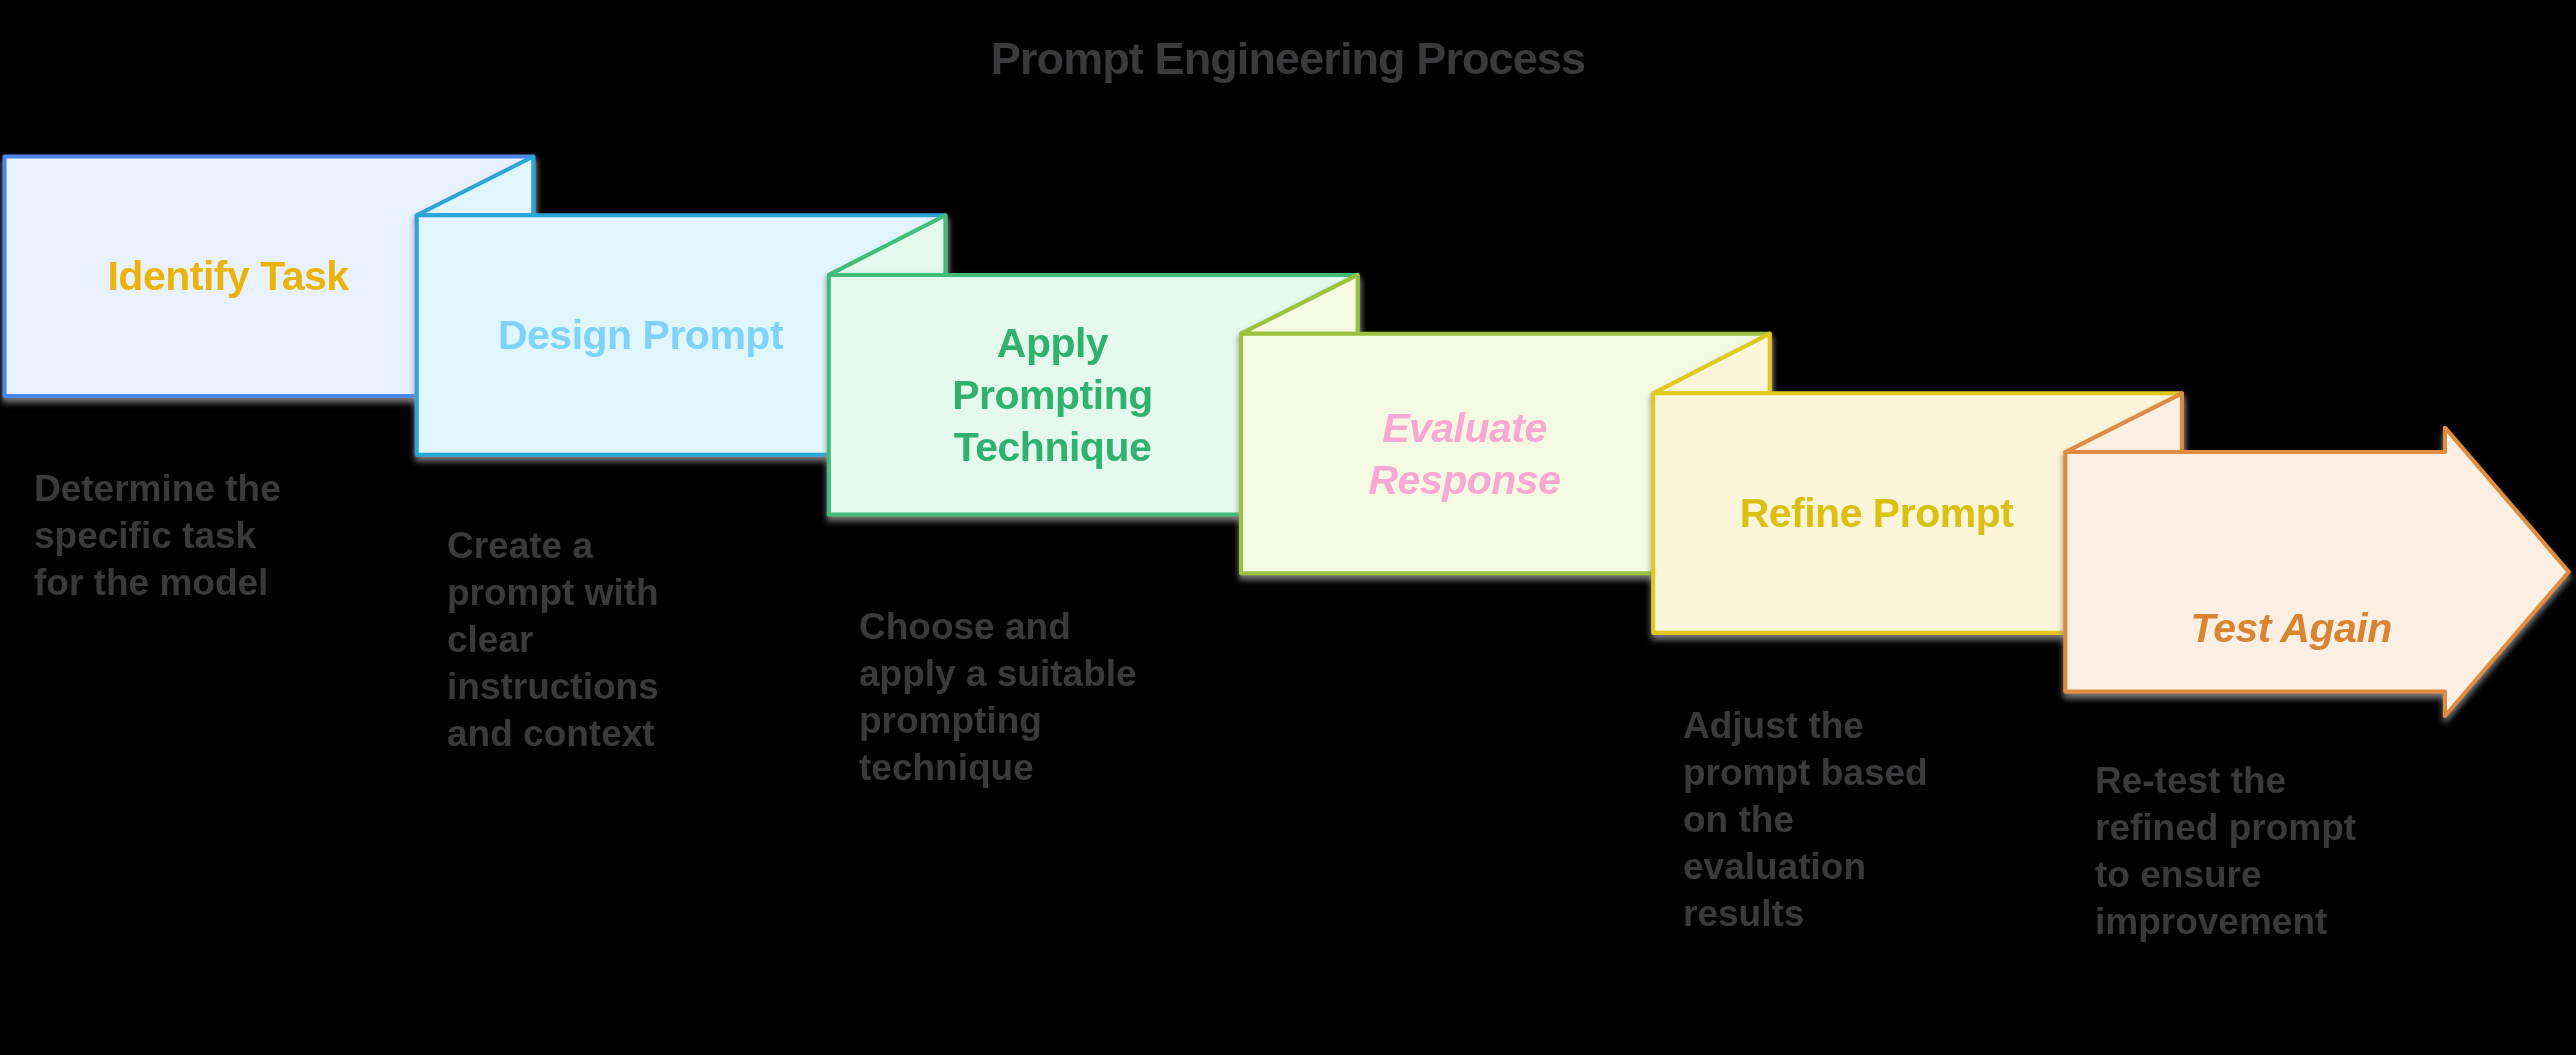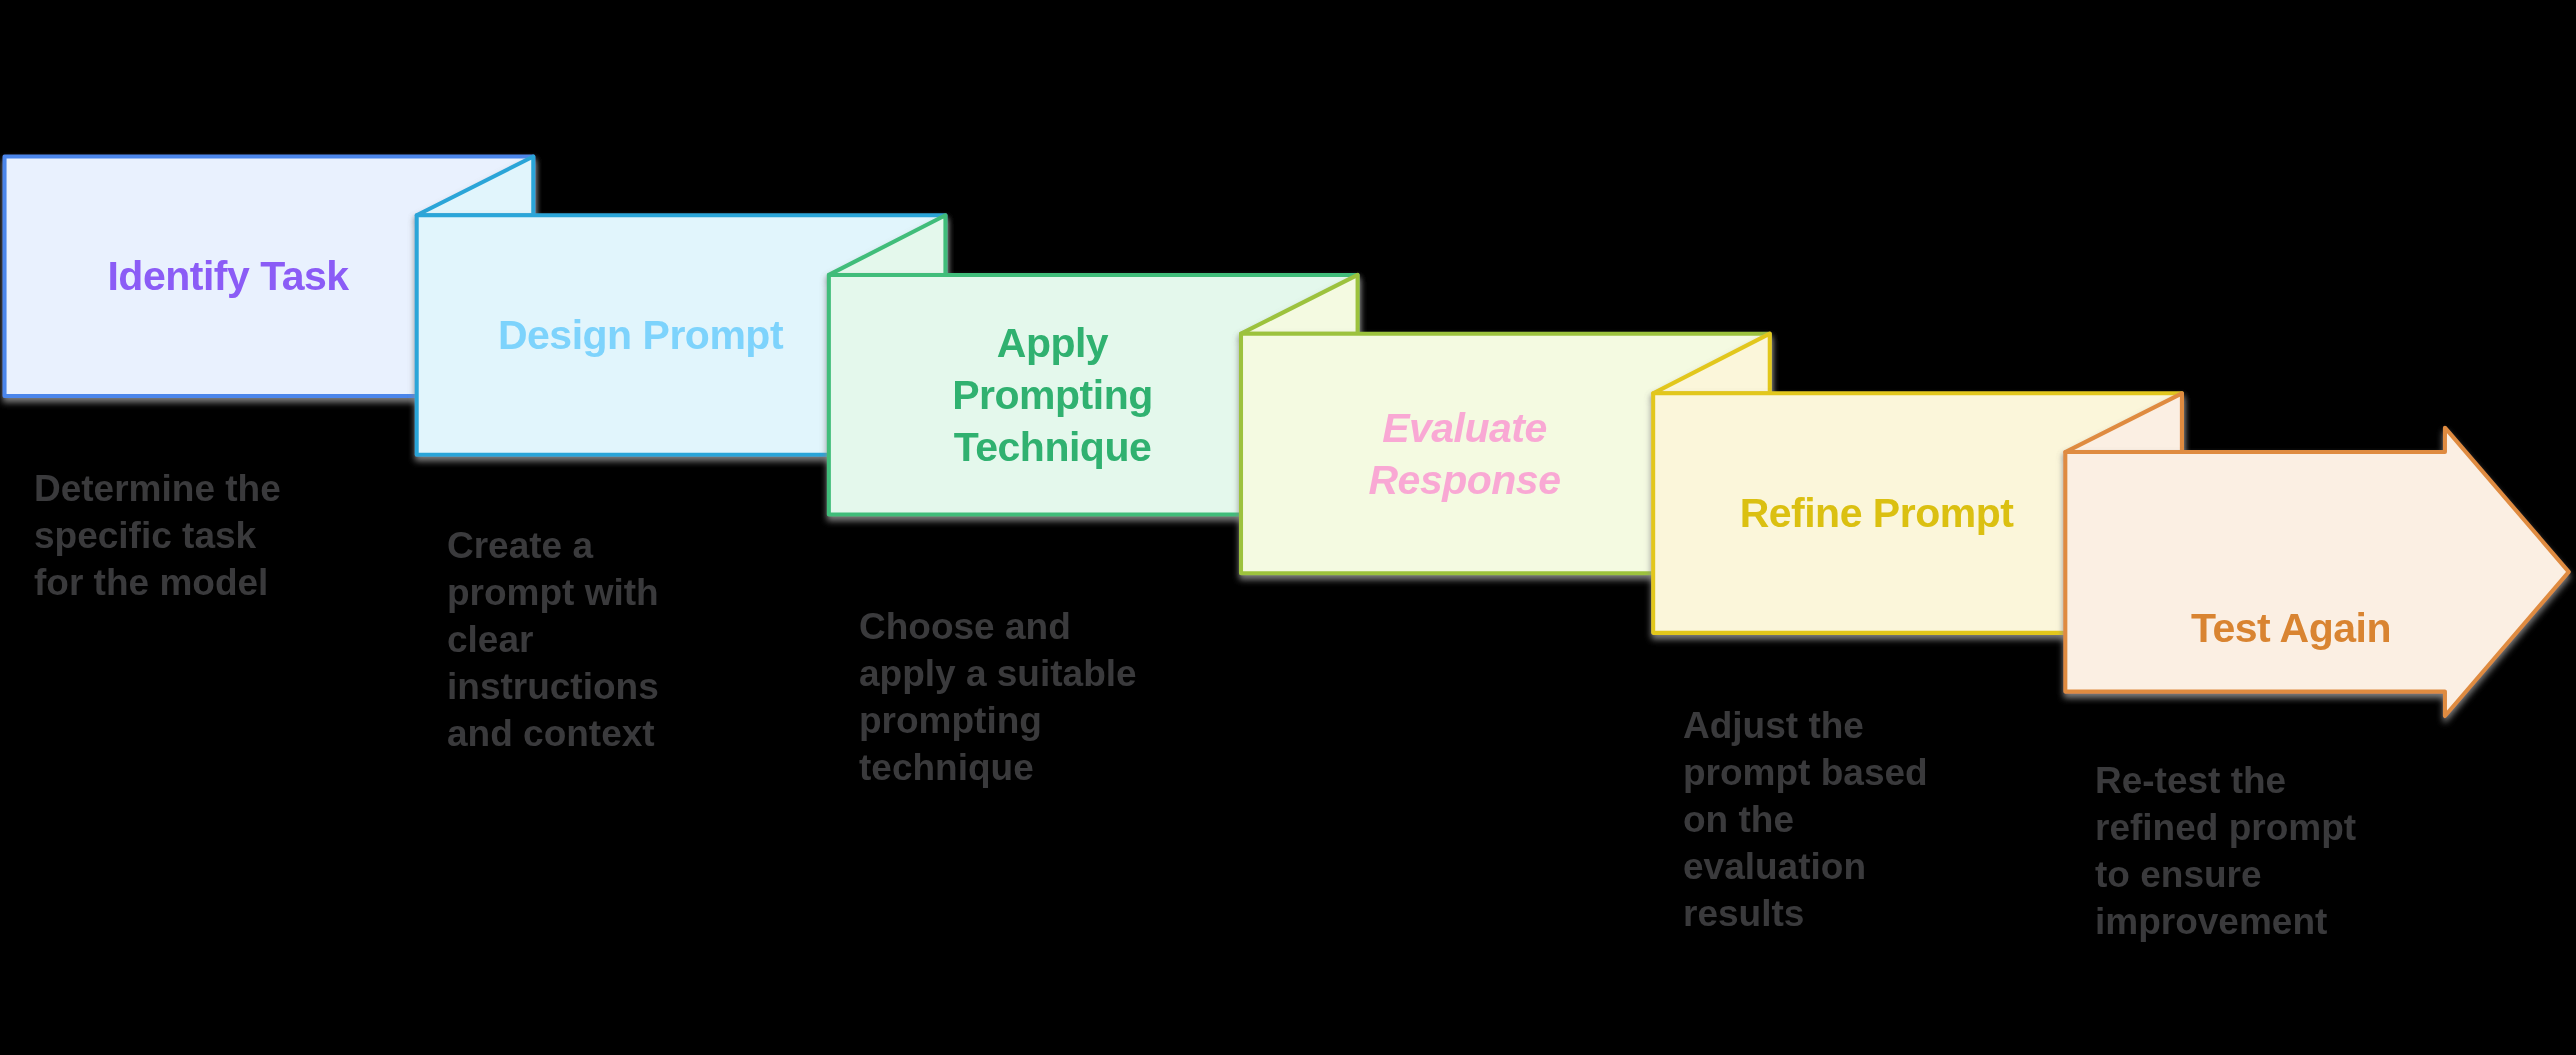--- a/index.html
+++ b/index.html
@@ -4,54 +4,55 @@
 <style>
   html,body{margin:0;padding:0;background:#000;}
   #stage{position:relative;width:2576px;height:1056px;background:#000;overflow:hidden;
          font-family:"Liberation Sans","DejaVu Sans",sans-serif;}
   #title{position:absolute;left:0;right:0;top:33px;text-align:center;
          font-size:45px;font-weight:700;letter-spacing:-0.9px;color:#3A3A3C;}
   #shapes{position:absolute;left:0;top:0;}
   .step-label{position:absolute;width:447px;height:240px;display:flex;align-items:center;
       justify-content:center;text-align:center;font-size:41px;font-weight:700;
       letter-spacing:-0.5px;line-height:52px;white-space:pre-line;pointer-events:none;}
-  .step-label.arrow-label{width:452px;height:244px;}
+  .step-label.arrow-label{width:452px;height:244px;font-style:italic;}
   .desc{position:absolute;width:343px;font-size:37px;line-height:47px;font-weight:700;
       color:#3A3A3C;white-space:pre-line;text-align:left;pointer-events:none;}
   #watermark{position:absolute;left:1846px;top:629px;display:flex;align-items:flex-start;opacity:0.92;}
   #watermark .wm-text{margin-left:12.7px;color:#A9A9A9;}
   #wm-main{font-size:36px;font-weight:700;letter-spacing:0.5px;line-height:38px;}
   #wm-sub{font-size:26px;font-weight:700;margin-left:22px;line-height:27px;}
 </style>
 </head>
 <body>
 
 <div id="stage">
 
+  <div id="title">Prompt Engineering Process</div>
 
   <svg id="shapes" width="2576" height="1056" viewBox="0 0 2850 1168">
     <defs>
       <filter id="ds" x="-10%" y="-20%" width="120%" height="140%">
         <feDropShadow dx="0" dy="5" stdDeviation="3.5" flood-color="#8A8A8A" flood-opacity="0.9"></feDropShadow>
       </filter>
     </defs>
   <polygon points="5,173 590,173 590,438 5,438" fill="#E9F1FE" stroke="#4C86EB" stroke-width="4.5" stroke-linejoin="round" filter="url(#ds)"></polygon>
       <polygon points="461,238 590,173 590,238" fill="#E1F5FC" stroke="#2AA5D8" stroke-width="4.5" stroke-linejoin="round" filter="url(#ds)"></polygon>
       <polygon points="461,238 1046,238 1046,503 461,503" fill="#E1F5FC" stroke="#2AA5D8" stroke-width="4.5" stroke-linejoin="round" filter="url(#ds)"></polygon>
       <polygon points="917,304 1046,238 1046,304" fill="#E4F8EC" stroke="#3FBD7A" stroke-width="4.5" stroke-linejoin="round" filter="url(#ds)"></polygon>
       <polygon points="917,304 1502,304 1502,569 917,569" fill="#E4F8EC" stroke="#3FBD7A" stroke-width="4.5" stroke-linejoin="round" filter="url(#ds)"></polygon>
       <polygon points="1373,369 1502,304 1502,369" fill="#F4FAE1" stroke="#9CC23E" stroke-width="4.5" stroke-linejoin="round" filter="url(#ds)"></polygon>
       <polygon points="1373,369 1958,369 1958,634 1373,634" fill="#F4FAE1" stroke="#9CC23E" stroke-width="4.5" stroke-linejoin="round" filter="url(#ds)"></polygon>
       <polygon points="1829,435 1958,369 1958,435" fill="#FBF6DA" stroke="#E2C71F" stroke-width="4.5" stroke-linejoin="round" filter="url(#ds)"></polygon>
       <polygon points="1829,435 2414,435 2414,700 1829,700" fill="#FBF6DA" stroke="#E2C71F" stroke-width="4.5" stroke-linejoin="round" filter="url(#ds)"></polygon>
       <polygon points="2285,500 2414,435 2414,500" fill="#FBEFE3" stroke="#DF8B41" stroke-width="4.5" stroke-linejoin="round" filter="url(#ds)"></polygon>
       <polygon points="2285,500 2705,500 2705,473 2842,632.5 2705,792 2705,765 2285,765" fill="#FBEFE3" stroke="#DF8B41" stroke-width="4.5" stroke-linejoin="round" filter="url(#ds)"></polygon>
     </svg>
 
-  <div class="step-label" style="left: 4.5px; top: 156px; color: #8b5cf6;">Identify Task</div>
+  <div class="step-label" style="left: 4.5px; top: 156px; color: #eab308;">Identify Task</div>
   <div class="step-label" style="left: 417px; top: 215px; color: #7dd3fc;">Design Prompt</div>
   <div class="step-label" style="left: 829px; top: 275px; color: rgb(48, 177, 112);">Apply
 Prompting
 Technique</div>
   <div class="step-label" style="left: 1241px; top: 334px; color: #f9a8d4; font-style: italic;">Evaluate
 Response</div>
   <div class="step-label" style="left: 1653px; top: 393px; color: rgb(219, 192, 17);">Refine Prompt</div>
   <div class="step-label arrow-label" style="left: 2065px; top: 506px; color: rgb(217, 132, 49);">Test Again</div>
 
   <div class="desc" style="left:34px;top:465px">Determine the

